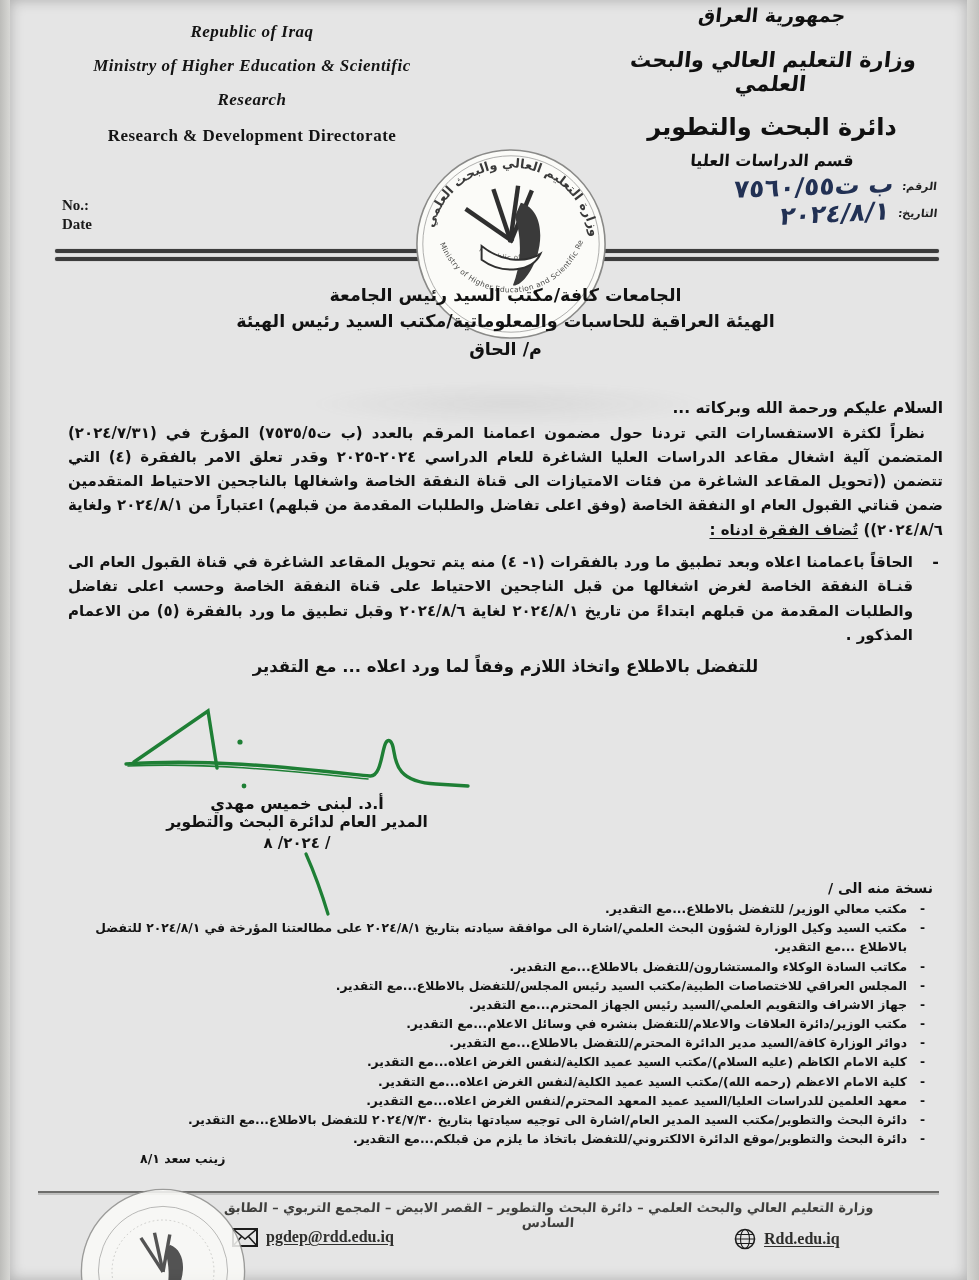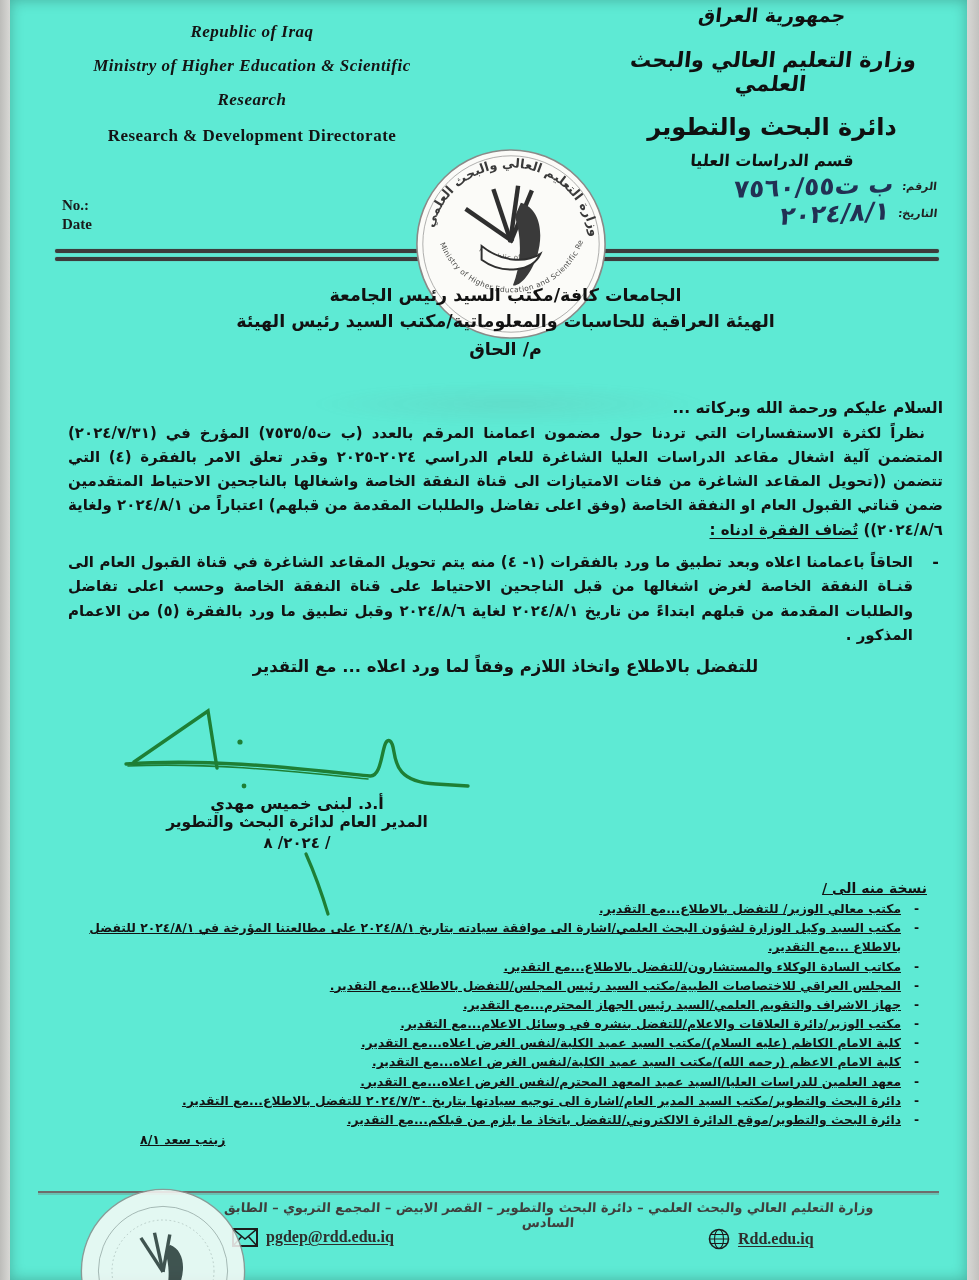--- a/index.html
+++ b/index.html
@@ -1,18 +1,18 @@
 <!DOCTYPE html>
 <html lang="ar"><head>
 <meta charset="utf-8">
 <style>
   html,body{margin:0;padding:0;}
   body{background:#c9c9c6;font-family:"DejaVu Sans",sans-serif;}
   .frame{position:relative;width:979px;height:1280px;background:#cfcfcc;overflow:hidden;}
-  .page{position:absolute;left:10px;top:0;right:12px;bottom:0;background:#5eead4;
+  .page{position:absolute;left:10px;top:0;right:12px;bottom:0;background:#e5e5e5;
         box-shadow:0 0 14px rgba(0,0,0,.25) inset;}
   
   .hdr-en{position:absolute;left:52px;top:8px;width:380px;text-align:center;
           font-family:"Liberation Serif",serif;font-weight:700;color:#141414;}
   .hdr-en .cal{font-style:italic;font-size:17px;margin-top:14px;letter-spacing:.5px;}
   .hdr-en .dir{font-size:17px;margin-top:16px;font-style:normal;letter-spacing:.5px;}
   .no-date{position:absolute;left:52px;top:196px;font-family:"Liberation Serif",serif;
            font-weight:700;font-size:15px;color:#1a1a1a;line-height:1.25;text-align:left;}
   .hdr-ar{position:absolute;right:30px;top:4px;width:330px;text-align:center;direction:rtl;color:#101010;}
   .hdr-ar .country{font-size:19px;font-weight:700;transform:skewX(-6deg);}
@@ -41,32 +41,32 @@
   .bullet-item .txt{font-weight:700;font-size:15px;line-height:1.62;text-align:justify;display:block;}
   .closing{text-align:center;font-weight:700;font-size:16.5px;margin-top:10px;}
   
   .sig-block{position:absolute;left:112px;top:700px;width:350px;text-align:center;direction:rtl;}
   .sig-svg{display:block;margin:0 auto;}
   .sig-name{font-weight:700;font-size:16px;color:#121212;margin-top:2px;}
   .sig-title{font-weight:700;font-size:15.5px;color:#121212;}
   .sig-date{font-weight:700;font-size:15px;color:#121212;letter-spacing:3px;margin-top:3px;}
   .green-stroke{position:absolute;pointer-events:none;}
   
-  .dist{position:absolute;top:880px;right:40px;left:42px;direction:rtl;color:#131313;text-decoration:underline;}
+  .dist{position:absolute;top:880px;right:34px;left:42px;direction:rtl;color:#131313;}
   .dist-h{font-weight:700;font-size:14px;margin-bottom:4px;}
   .dist-item{position:relative;padding-right:26px;font-weight:700;font-size:12.3px;line-height:1.56;}
   .dist-item::before{content:"-";position:absolute;right:8px;top:0;font-weight:700;}
   .dist-note{font-weight:700;font-size:12.5px;margin-top:2px;padding-left:88px;text-align:left;}
   
   .foot-line{position:absolute;left:28px;right:28px;top:1191px;height:2px;background:#6d6d6b;
              box-shadow:0 2px 0 rgba(120,120,118,.35);}
   .foot-addr{position:absolute;top:1200px;left:190px;right:70px;direction:rtl;text-align:center;
              font-weight:700;font-size:13px;color:#3f3f3d;transform:skewX(-3deg);}
   .foot-email{position:absolute;left:222px;top:1228px;display:flex;align-items:flex-start;gap:8px;}
-  .foot-web{position:absolute;left:698px;top:1228px;display:flex;align-items:center;gap:8px;}
+  .foot-web{position:absolute;left:724px;top:1228px;display:flex;align-items:center;gap:8px;}
   .foot-link{font-family:"Liberation Serif",serif;font-weight:700;font-size:16px;color:#2e2e2c;
              text-decoration:underline;text-underline-offset:2px;}
   .seal-b{position:absolute;left:68px;top:1186px;width:170px;height:170px;opacity:.85;}
   .watermark{position:absolute;left:300px;top:382px;width:400px;height:44px;
              background:radial-gradient(ellipse at center,rgba(120,120,120,.10),rgba(120,120,120,0) 70%);
              filter:blur(2px);}
   .edgeL{position:absolute;left:0;top:0;bottom:0;width:10px;background:linear-gradient(90deg,#bdbdba,#d8d8d5);}
   .edgeR{position:absolute;right:0;top:0;bottom:0;width:12px;background:linear-gradient(270deg,#c2c2bf,#d8d8d5);}
 </style>
 </head>
@@ -171,20 +171,21 @@
     </svg>
 
     <div class="dist">
       <div class="dist-h">نسخة منه الى /</div>
       <div class="dist-item">مكتب معالي الوزير/ للتفضل بالاطلاع...مع التقدير.</div>
       <div class="dist-item">مكتب السيد وكيل الوزارة لشؤون البحث العلمي/اشارة الى موافقة سيادته بتاريخ ٢٠٢٤/٨/١ على مطالعتنا المؤرخة في ٢٠٢٤/٨/١ للتفضل بالاطلاع ...مع التقدير.</div>
       <div class="dist-item">مكاتب السادة الوكلاء والمستشارون/للتفضل بالاطلاع...مع التقدير.</div>
       <div class="dist-item">المجلس العراقي للاختصاصات الطبية/مكتب السيد رئيس المجلس/للتفضل بالاطلاع...مع التقدير.</div>
       <div class="dist-item">جهاز الاشراف والتقويم العلمي/السيد رئيس الجهاز المحترم...مع التقدير.</div>
       <div class="dist-item">مكتب الوزير/دائرة العلاقات والاعلام/للتفضل بنشره في وسائل الاعلام...مع التقدير.</div>
+      <div class="dist-item">دوائر الوزارة كافة/السيد مدير الدائرة المحترم/للتفضل بالاطلاع...مع التقدير.</div>
       <div class="dist-item">كلية الامام الكاظم (عليه السلام)/مكتب السيد عميد الكلية/لنفس الغرض اعلاه...مع التقدير.</div>
       <div class="dist-item">كلية الامام الاعظم (رحمه الله)/مكتب السيد عميد الكلية/لنفس الغرض اعلاه...مع التقدير.</div>
       <div class="dist-item">معهد العلمين للدراسات العليا/السيد عميد المعهد المحترم/لنفس الغرض اعلاه...مع التقدير.</div>
       <div class="dist-item">دائرة البحث والتطوير/مكتب السيد المدير العام/اشارة الى توجيه سيادتها بتاريخ ٢٠٢٤/٧/٣٠ للتفضل بالاطلاع...مع التقدير.</div>
       <div class="dist-item">دائرة البحث والتطوير/موقع الدائرة الالكتروني/للتفضل باتخاذ ما يلزم من قبلكم...مع التقدير.</div>
       <div class="dist-note">زينب سعد ٨/١</div>
     </div>
 
     <div class="foot-line"></div>
     <div class="foot-addr">وزارة التعليم العالي والبحث العلمي – دائرة البحث والتطوير – القصر الابيض – المجمع التربوي – الطابق السادس</div>

